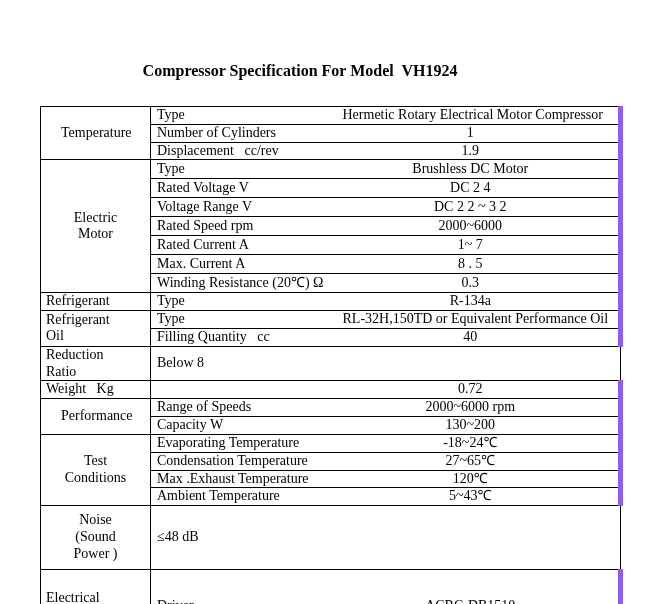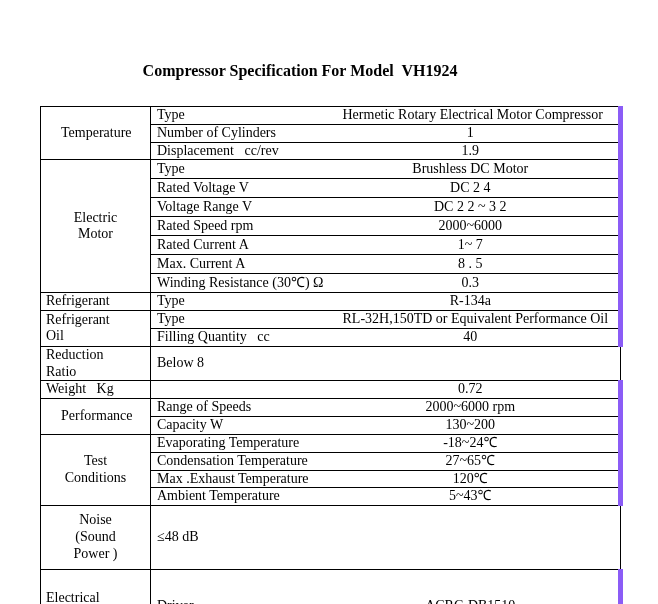--- a/index.html
+++ b/index.html
@@ -115,21 +115,21 @@
     </tr>
     <tr class="em">
       <td class="param">Rated Current A</td>
       <td class="val">1~ 7</td>
     </tr>
     <tr class="em">
       <td class="param">Max. Current A</td>
       <td class="val">8 . 5</td>
     </tr>
     <tr class="em">
-      <td class="param">Winding Resistance (30℃) Ω</td>
+      <td class="param">Winding Resistance (20℃) Ω</td>
       <td class="val">0.3</td>
     </tr>
 
     <tr class="std">
       <td class="cat left">Refrigerant</td>
       <td class="param">Type</td>
       <td class="val">R-134a</td>
     </tr>
 
     <tr class="std">

